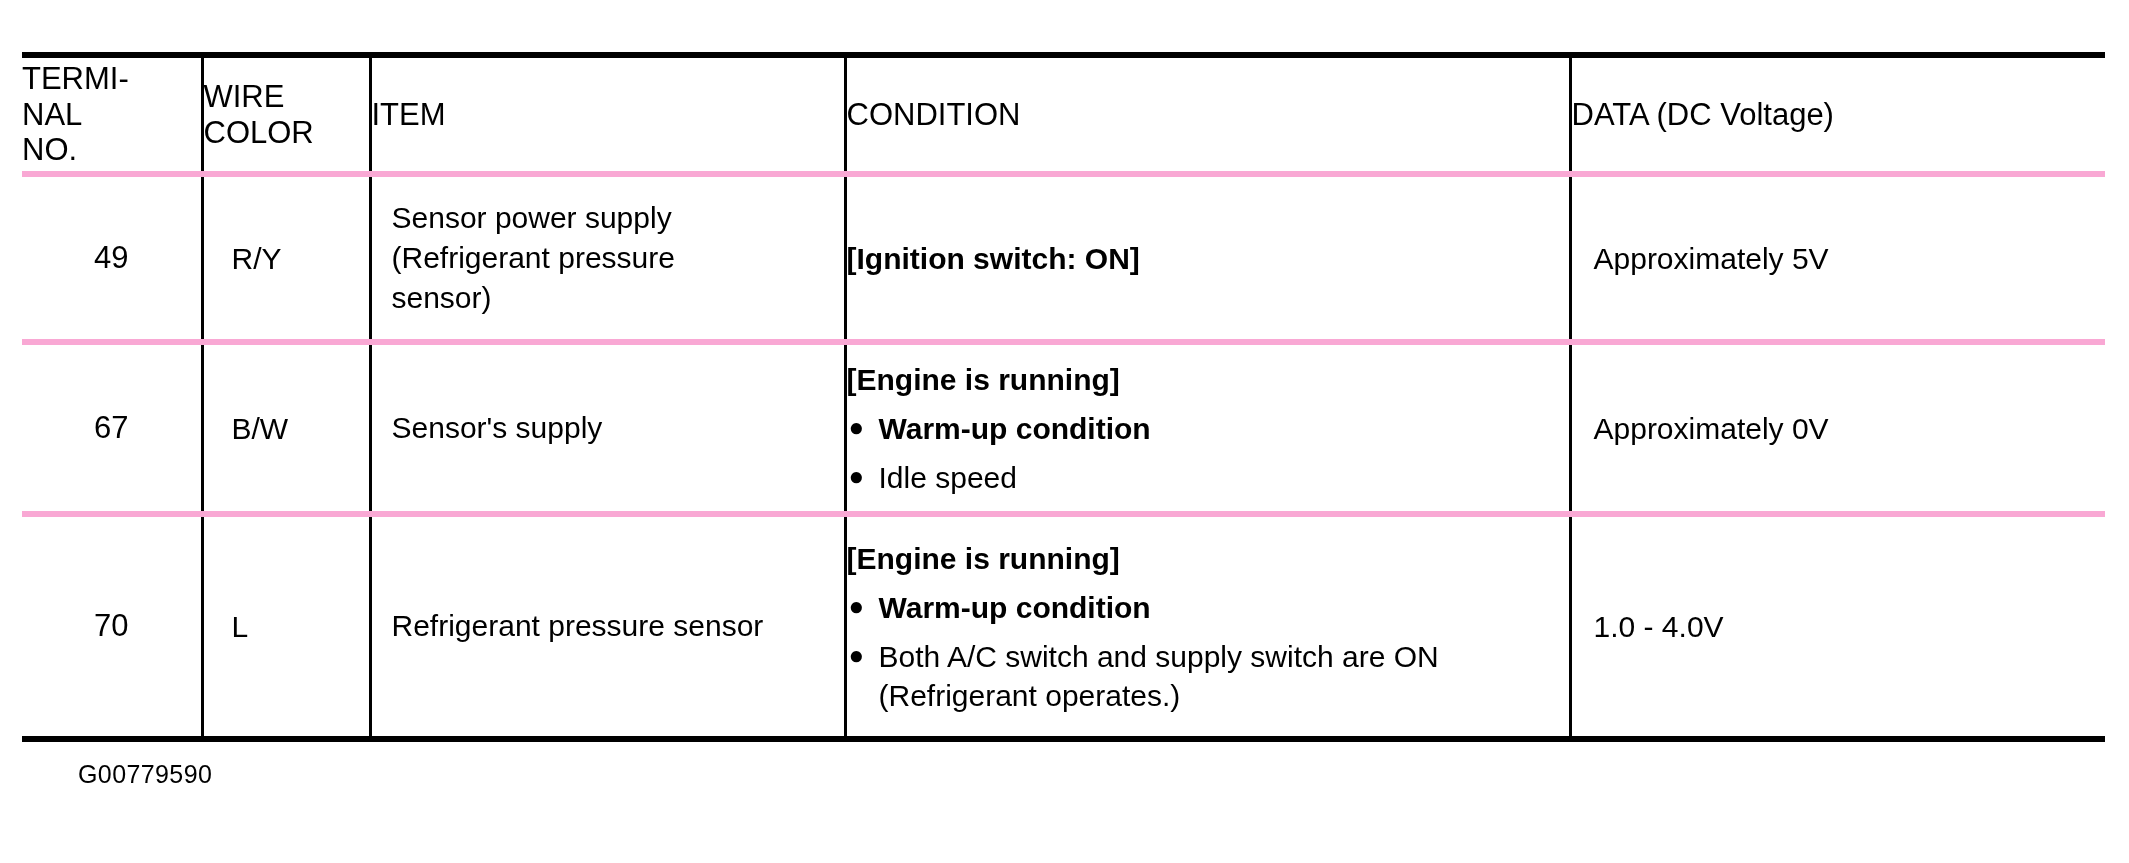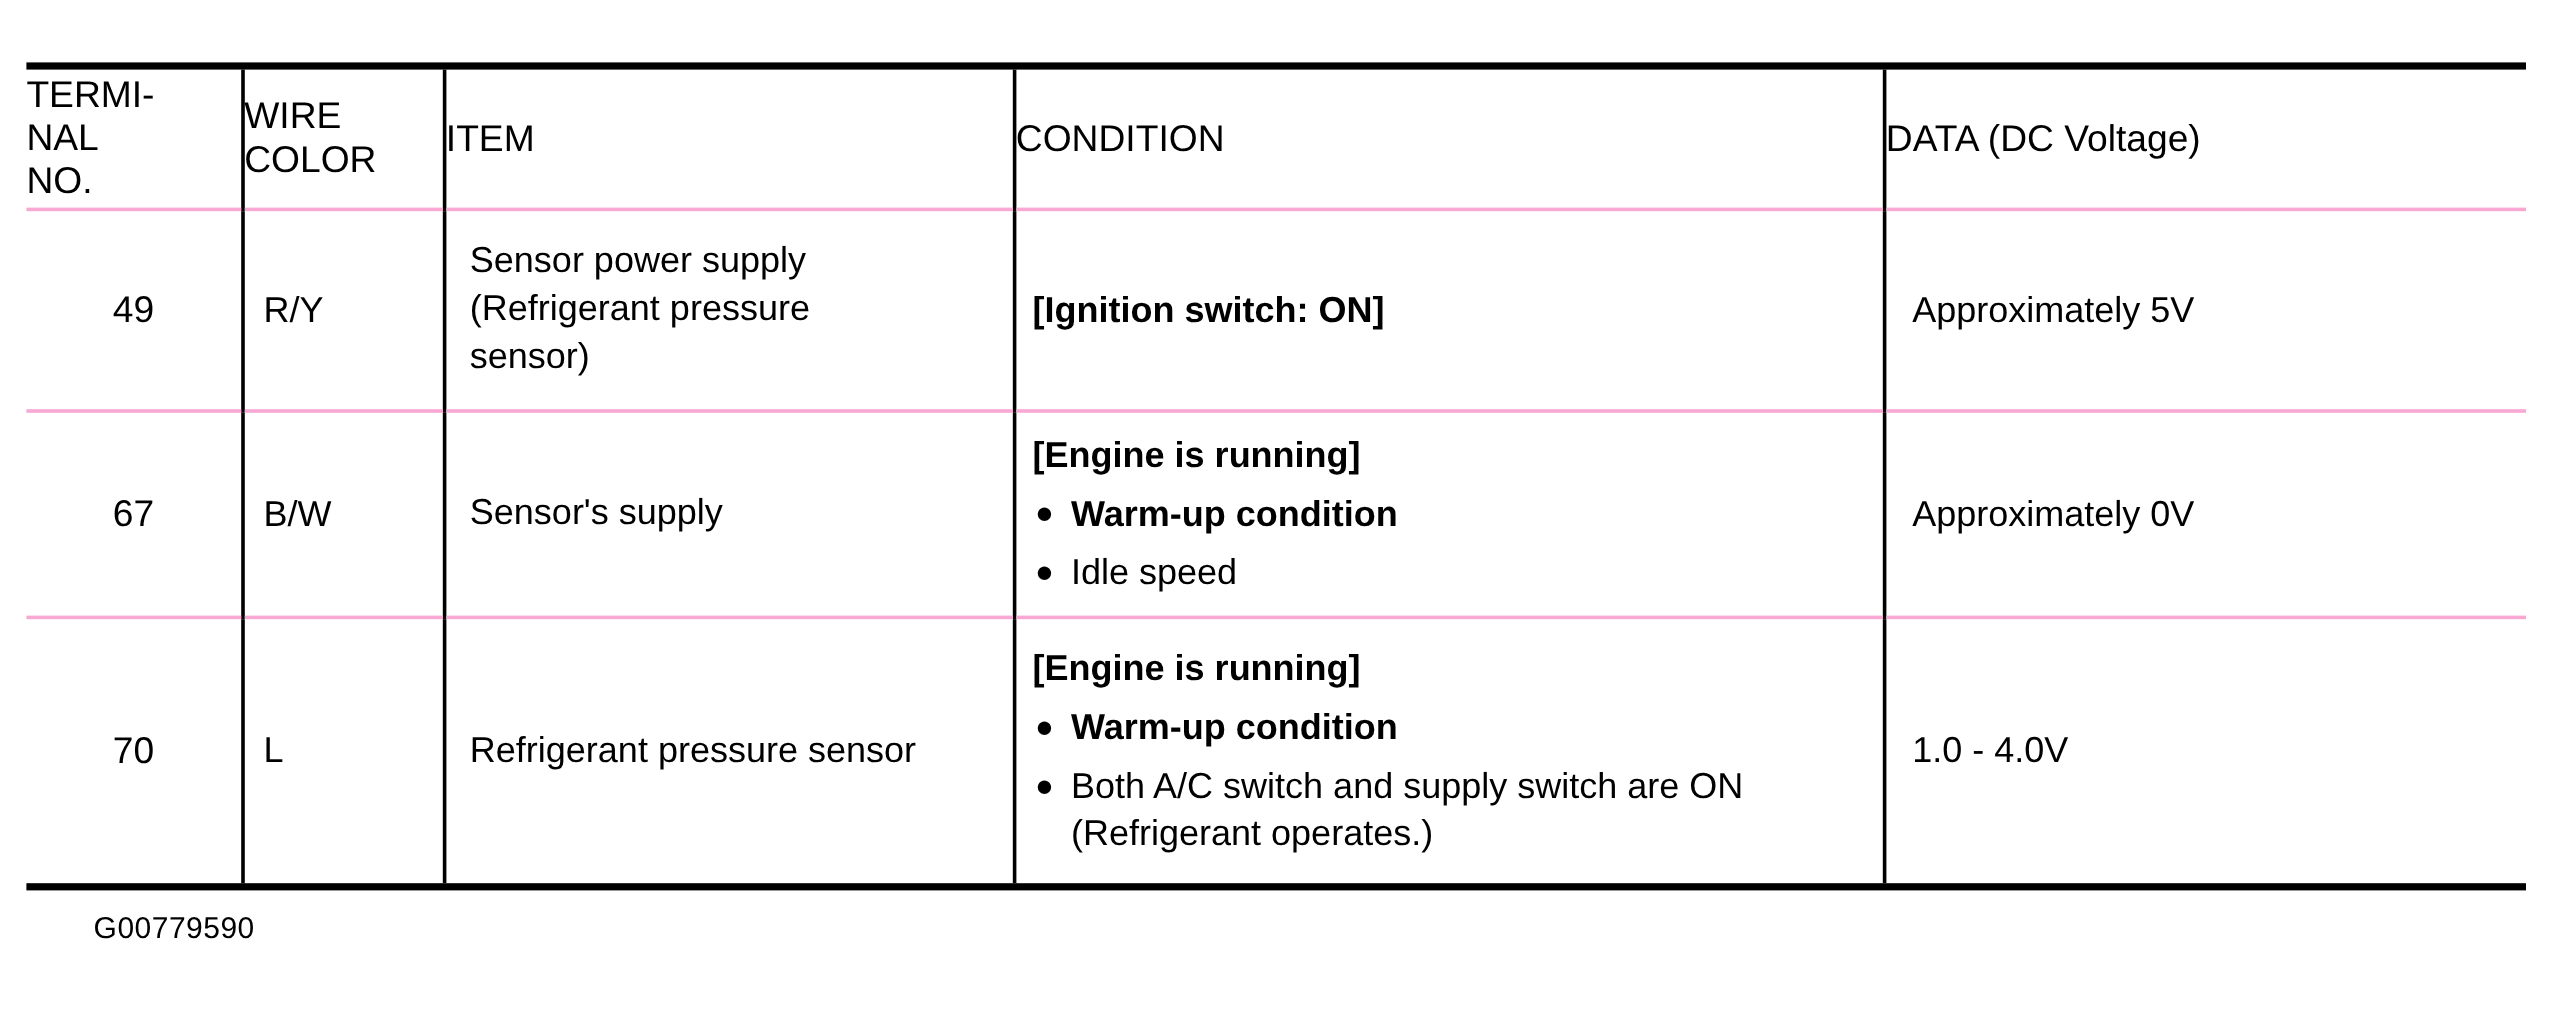--- a/index.html
+++ b/index.html
@@ -54,21 +54,21 @@
     width: 2083px;
   }
   .rule-bottom {
     height: 6px;
     background: #000000;
     width: 2083px;
   }
 
   
   table.spec tr.sep > td {
-    border-top: 3px solid #f9a8d4;
+    border-top: 6px solid #f9a8d4;
   }
 
   
   .col-divider {
     border-right: 3px solid #000000;
   }
 
   
   col.c-term  { width: 180px; }
   col.c-wire  { width: 168px; }
@@ -96,28 +96,27 @@
     line-height: 1.30;
   }
   .cell.center {
     text-align: center;
     padding-left: 4px;
     padding-right: 4px;
   }
   .cell.num { font-size: 31px; }
   .cell.wire {
     text-align: left;
-    padding-left: 16px;
+    padding-left: 28px;
   }
   .cell.item {
     padding-left: 20px;
     line-height: 1.34;
   }
   .cell.cond {
-    padding-left: 14px;
     line-height: 1.30;
   }
   .cell.data {
     padding-left: 22px;
     margin-left: 12px;
   }
 
   .r1 { height: 168px; }
   .r2 { height: 172px; }
   .r3 { height: 222px; }

